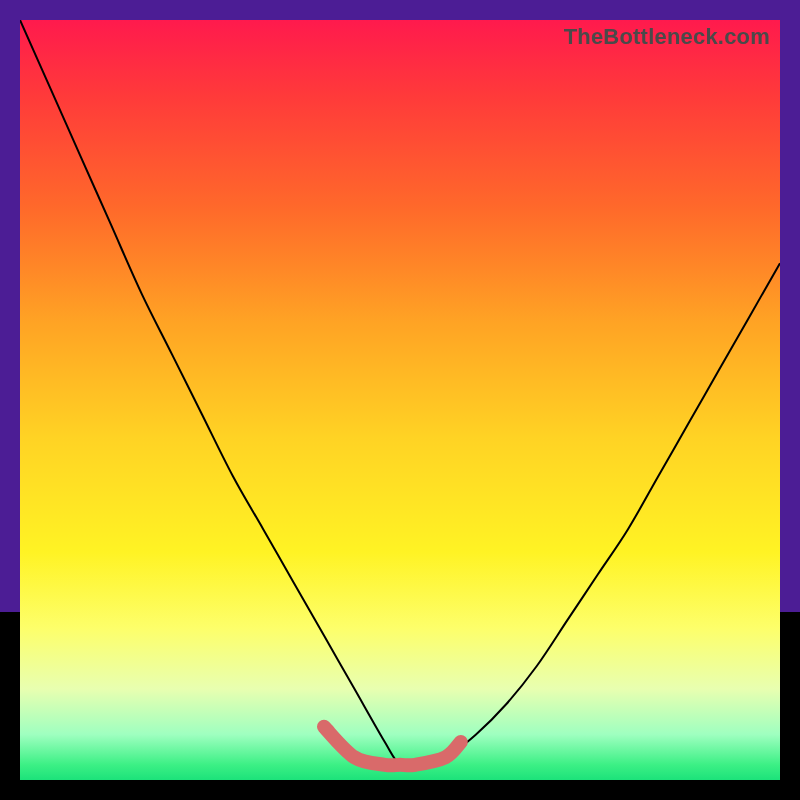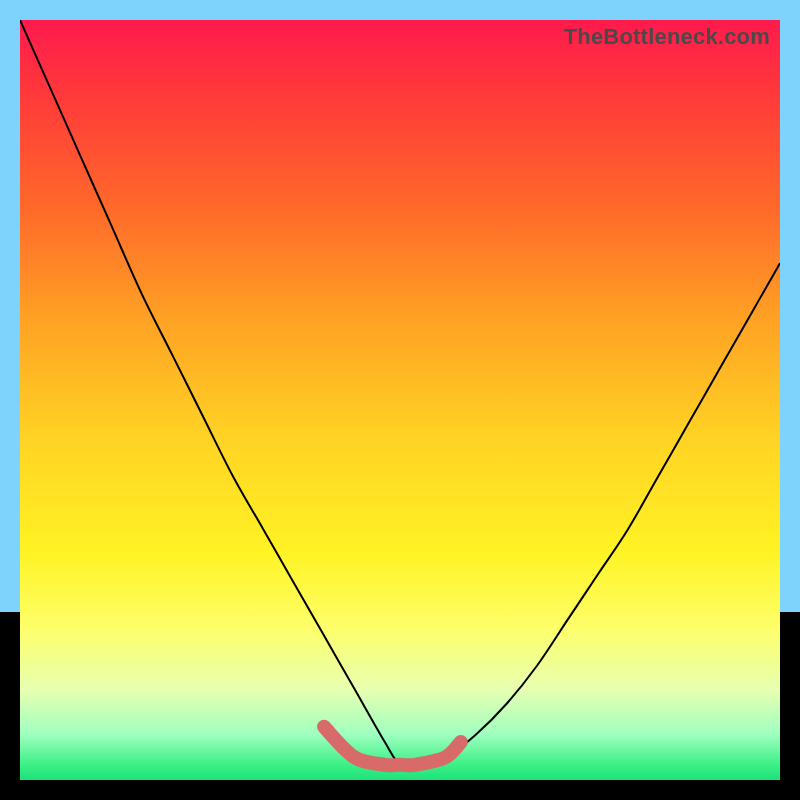--- a/index.html
+++ b/index.html
@@ -10,21 +10,21 @@
     overflow: hidden;
     background: #000;
     font-family: Arial, Helvetica, sans-serif;
   }
   .frame {
     position: absolute;
     left: 0;
     top: 0;
     width: 800px;
     height: 612px;
-    background: #7dd3fc;
+    background: #4c1d95;
   }
   .plot {
     position: absolute;
     left: 20px;
     top: 20px;
     width: 760px;
     height: 760px;
     background: linear-gradient(to bottom,
       #ff1a4d 0%,
       #ff3a3a 10%,

